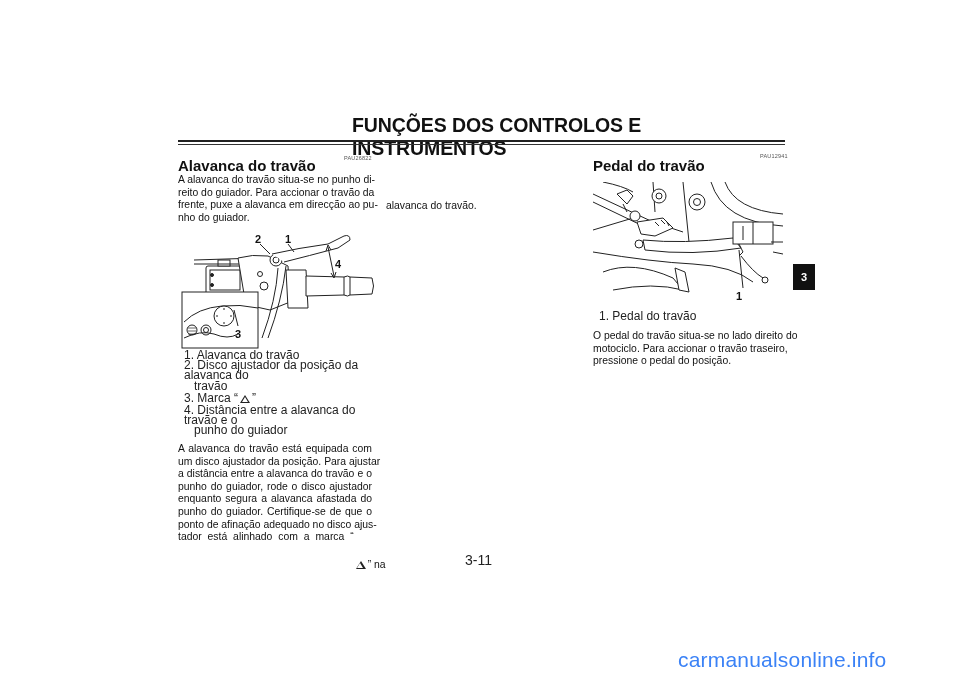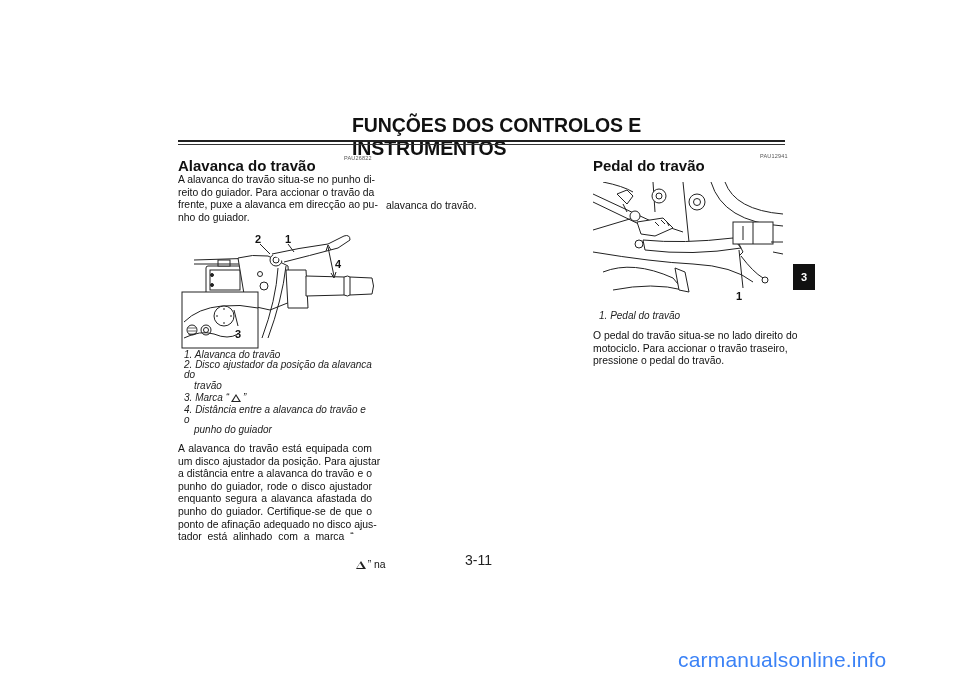--- a/index.html
+++ b/index.html
@@ -6,21 +6,21 @@
     body { width:960px; height:678px; background:#ffffff; position:relative; overflow:hidden; font-family:"Liberation Sans", sans-serif; color:#111; }
     .header-title { position:absolute; left:352px; top:114px; width:436px; text-align:left; font-weight:bold; font-size:19.5px; letter-spacing:-0.1px; color:#111; }
     .rule-thick { position:absolute; left:178px; top:140px; width:607px; height:2px; background:#222; }
     .rule-thin { position:absolute; left:178px; top:144px; width:607px; height:1px; background:#333; }
     .col { position:absolute; }
     .code { position:absolute; font-size:5.5px; color:#555; letter-spacing:0.2px; }
     .h2 { position:absolute; font-weight:bold; font-size:15px; color:#111; }
     .para { position:absolute; font-size:10.4px; line-height:12.6px; text-align:justify; color:#111; }
     .para .line { display:block; white-space:nowrap; text-align-last:justify; }
     .para .line.last { text-align-last:left; }
-    .caption { position:absolute; font-size:10px; line-height:10.2px; color:#222;font-style:italic; }
+    .caption { position:absolute; font-size:12px; line-height:10.2px; color:#222; }
     .caption .item { display:block; }
     .caption .cont { display:block; padding-left:10px; }
     .tri { display:inline-block; width:0; height:0; border-left:5px solid transparent; border-right:5px solid transparent; border-bottom:8px solid #222; position:relative; vertical-align:-1px; margin:0 2px; }
     .tri::after { content:""; position:absolute; left:-3.5px; top:2px; border-left:3.5px solid transparent; border-right:3.5px solid transparent; border-bottom:5px solid #fff; }
     .tab { position:absolute; left:793px; top:264px; width:22px; height:26px; background:#111; color:#fff; font-weight:bold; font-size:11px; text-align:center; line-height:26px; }
     .pageno { position:absolute; left:465px; top:552px; font-size:14px; color:#222; }
     .watermark { position:absolute; left:678px; top:648px; font-size:21px; color:#3b82f6; letter-spacing:0.2px; }
     svg text { font-family:"Liberation Sans", sans-serif; font-weight:bold; }
   </style>
 </head>
@@ -170,20 +170,20 @@
   </svg>
 </div>
 
 <div class="caption" style="left:599px; top:311px; width:190px;">
   <span class="item"><span>1.</span> <span>Pedal do travão</span></span>
 </div>
 
 <div class="para" style="left:593px; top:330px; width:194px;">
   <span class="line">O pedal do travão situa-se no lado direito do</span>
   <span class="line">motociclo. Para accionar o travão traseiro,</span>
-  <span class="line last">pressione o pedal do travão.</span>
+  <span class="line last">pressione o pedal do posição.</span>
 </div>
 
 <div class="tab">3</div>
 
 <div class="pageno">3-11</div>
 
 <div class="watermark">carmanualsonline.info</div>
 
 </body></html>

